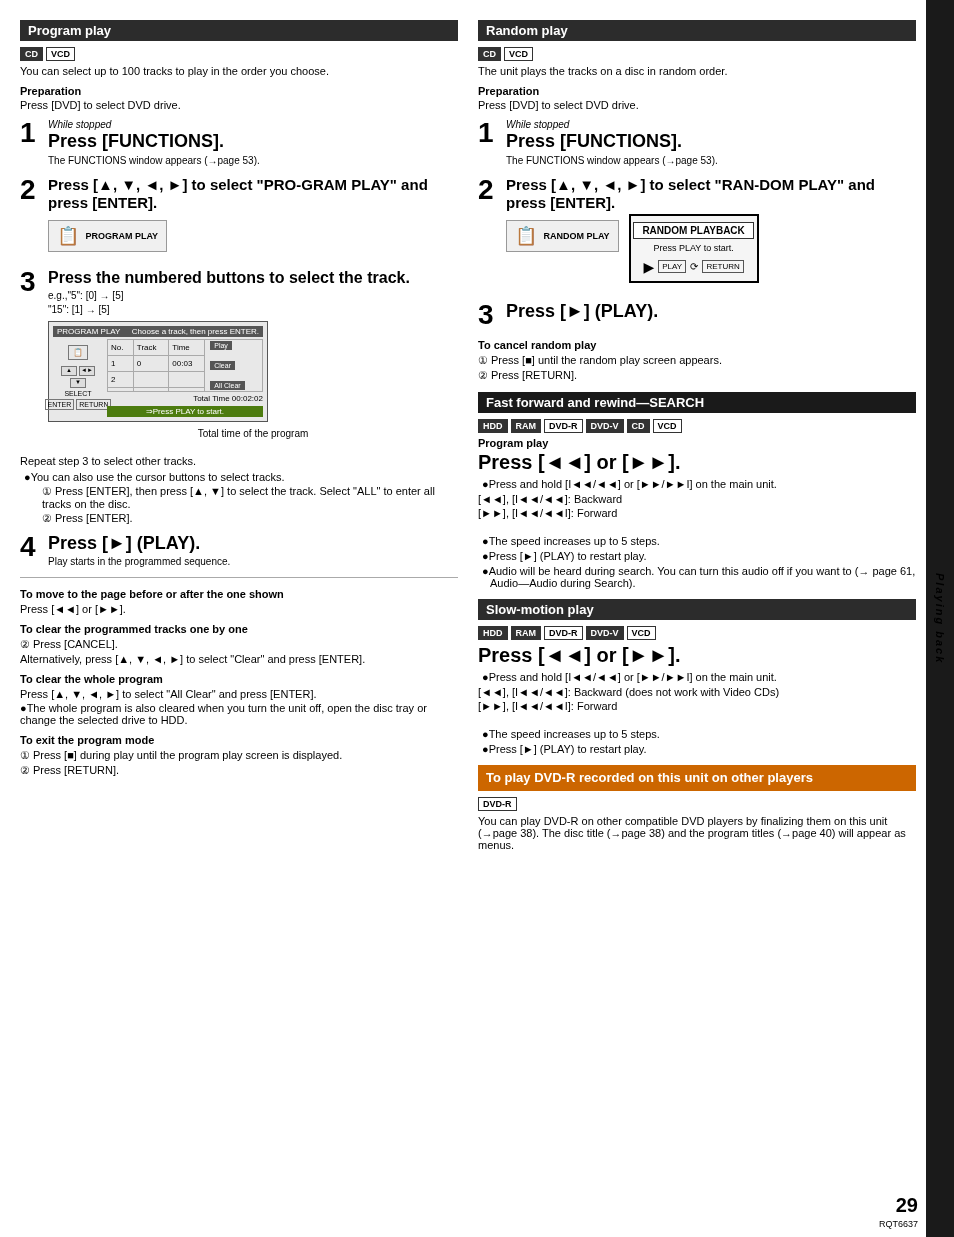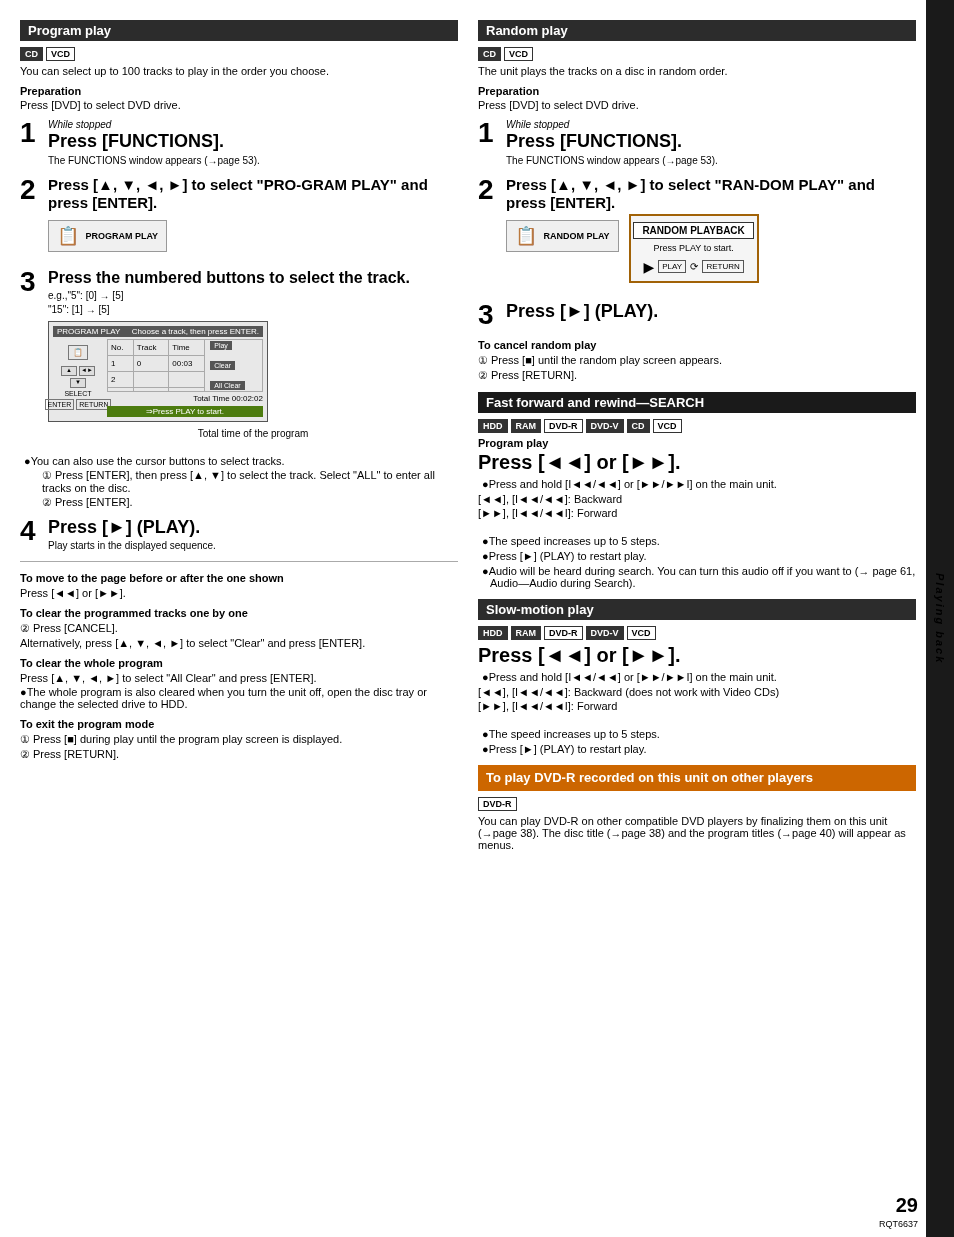--- a/index.html
+++ b/index.html
@@ -193,21 +193,21 @@
       font-weight: bold;
       font-size: 11px;
       margin-top: 8px;
       margin-bottom: 3px;
     }
     .tip-text {
       font-size: 11px;
       margin-bottom: 2px;
     }
     .random-screen {
-      border: 2px solid #a16207;
+      border: 2px solid #000000;
       background: #f5f5f5;
       padding: 6px 0;
       display: inline-flex;
       flex-direction: column;
       align-items: center;
       font-size: 9px;
       min-width: 130px;
     }
     .random-screen-title {
       background: #fff;
@@ -397,29 +397,30 @@
                     </table>
                   <div style="text-align:right; font-size:8px; margin-top:2px;">Total Time 00:02:02</div>
                   <div class="ps-footer">⇒Press PLAY to start.</div>
                 </div>
               </div>
             </div>
             <p class="caption-text">Total time of the program</p>
           </div>
         </div>
 
+        <p class="repeat-text">Repeat step 3 to select other tracks.</p>
         <p class="bullet-text">●You can also use the cursor buttons to select tracks.</p>
         <p class="sub-bullet">① Press [ENTER], then press [▲, ▼] to select the track. Select "ALL" to enter all tracks on the disc.</p>
         <p class="sub-bullet">② Press [ENTER].</p>
 
         <div class="step-container" style="margin-top:8px;">
           <div class="step-number">4</div>
           <div class="step-content">
             <p class="step-main">Press [►] (PLAY).</p>
-            <p class="step-note">Play starts in the displayed sequence.</p>
+            <p class="step-note">Play starts in the programmed sequence.</p>
           </div>
         </div>
 
         <hr class="divider">
 
         <div>
           <p class="tip-title">To move to the page before or after the one shown</p>
           <p class="tip-text">Press [◄◄] or [►►].</p>
         </div>
 

